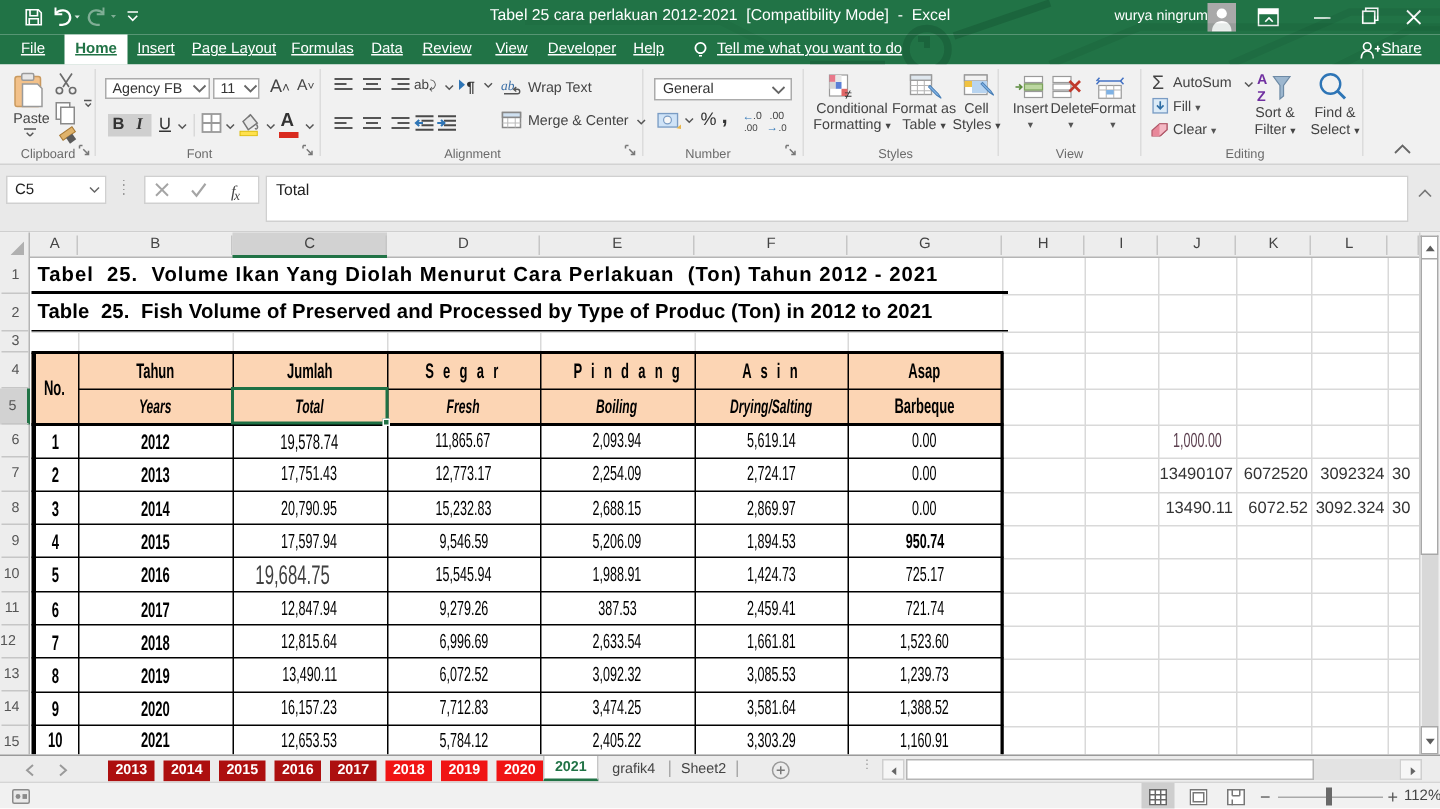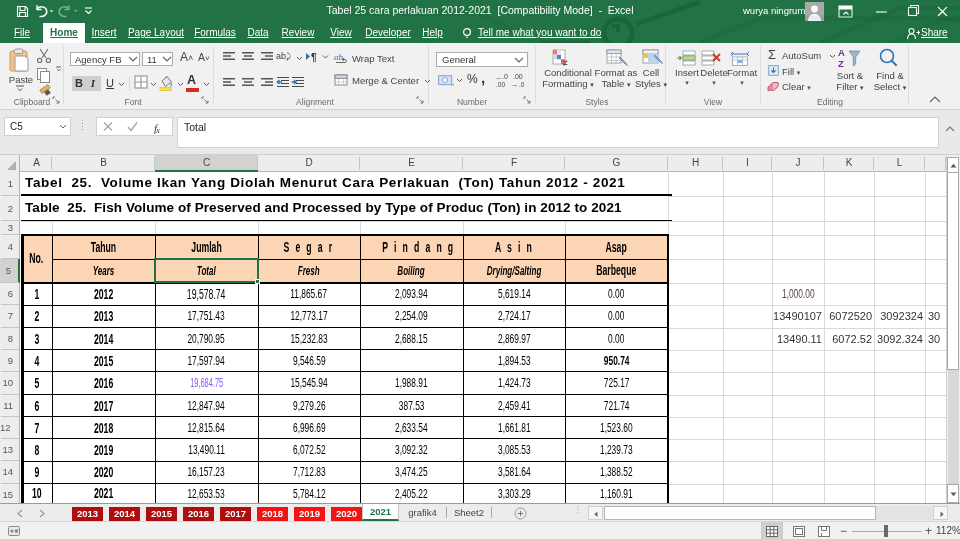--- a/index.html
+++ b/index.html
@@ -529,25 +529,26 @@
 <div class="abs" style="left:52px;top:172.6px;width:103px;height:22.3px;line-height:22.3px;text-align:center;font-size:14px;color:#000;overflow:visible;"><span class="cond b">2014</span></div>
 <div class="abs" style="left:155px;top:172.6px;width:103px;height:22.3px;line-height:22.3px;text-align:center;font-size:13.5px;color:#000;overflow:visible;"><span class="cond">20,790.95</span></div>
 <div class="abs" style="left:258px;top:172.6px;width:102px;height:22.3px;line-height:22.3px;text-align:center;font-size:13.5px;color:#000;overflow:visible;"><span class="cond">15,232.83</span></div>
 <div class="abs" style="left:360px;top:172.6px;width:103px;height:22.3px;line-height:22.3px;text-align:center;font-size:13.5px;color:#000;overflow:visible;"><span class="cond">2,688.15</span></div>
 <div class="abs" style="left:463px;top:172.6px;width:102px;height:22.3px;line-height:22.3px;text-align:center;font-size:13.5px;color:#000;overflow:visible;"><span class="cond">2,869.97</span></div>
 <div class="abs" style="left:565px;top:172.6px;width:103px;height:22.3px;line-height:22.3px;text-align:center;font-size:13.5px;color:#000;overflow:visible;"><span class="cond">0.00</span></div>
 <div class="abs" style="left:21px;top:194.9px;width:31px;height:22.3px;line-height:22.3px;text-align:center;font-size:14px;color:#000;overflow:visible;"><span class="cond b">4</span></div>
 <div class="abs" style="left:52px;top:194.9px;width:103px;height:22.3px;line-height:22.3px;text-align:center;font-size:14px;color:#000;overflow:visible;"><span class="cond b">2015</span></div>
 <div class="abs" style="left:155px;top:194.9px;width:103px;height:22.3px;line-height:22.3px;text-align:center;font-size:13.5px;color:#000;overflow:visible;"><span class="cond">17,597.94</span></div>
 <div class="abs" style="left:258px;top:194.9px;width:102px;height:22.3px;line-height:22.3px;text-align:center;font-size:13.5px;color:#000;overflow:visible;"><span class="cond">9,546.59</span></div>
+<div class="abs" style="left:360px;top:194.9px;width:103px;height:22.3px;line-height:22.3px;text-align:center;font-size:13.5px;color:#000;overflow:visible;"><span class="cond">5,206.09</span></div>
 <div class="abs" style="left:463px;top:194.9px;width:102px;height:22.3px;line-height:22.3px;text-align:center;font-size:13.5px;color:#000;overflow:visible;"><span class="cond">1,894.53</span></div>
 <div class="abs" style="left:565px;top:194.9px;width:103px;height:22.3px;line-height:22.3px;text-align:center;font-size:13.5px;color:#000;overflow:visible;font-weight:bold;"><span class="cond">950.74</span></div>
 <div class="abs" style="left:21px;top:217.2px;width:31px;height:22.3px;line-height:22.3px;text-align:center;font-size:14px;color:#000;overflow:visible;"><span class="cond b">5</span></div>
 <div class="abs" style="left:52px;top:217.2px;width:103px;height:22.3px;line-height:22.3px;text-align:center;font-size:14px;color:#000;overflow:visible;"><span class="cond b">2016</span></div>
-<div class="abs" style="left:155px;top:217.2px;width:103px;height:22.3px;line-height:22.3px;text-align:center;font-size:12px;color:#8b5cf6;overflow:visible;"><span class="cond">19,684.75</span></div>
+<div class="abs" style="left:155px;top:217.2px;width:103px;height:22.3px;line-height:22.3px;font-size:18px;color:#404040;overflow:visible;"><span class="cond">19,684.75</span></div>
 <div class="abs" style="left:258px;top:217.2px;width:102px;height:22.3px;line-height:22.3px;text-align:center;font-size:13.5px;color:#000;overflow:visible;"><span class="cond">15,545.94</span></div>
 <div class="abs" style="left:360px;top:217.2px;width:103px;height:22.3px;line-height:22.3px;text-align:center;font-size:13.5px;color:#000;overflow:visible;"><span class="cond">1,988.91</span></div>
 <div class="abs" style="left:463px;top:217.2px;width:102px;height:22.3px;line-height:22.3px;text-align:center;font-size:13.5px;color:#000;overflow:visible;"><span class="cond">1,424.73</span></div>
 <div class="abs" style="left:565px;top:217.2px;width:103px;height:22.3px;line-height:22.3px;text-align:center;font-size:13.5px;color:#000;overflow:visible;"><span class="cond">725.17</span></div>
 <div class="abs" style="left:21px;top:239.5px;width:31px;height:22.3px;line-height:22.3px;text-align:center;font-size:14px;color:#000;overflow:visible;"><span class="cond b">6</span></div>
 <div class="abs" style="left:52px;top:239.5px;width:103px;height:22.3px;line-height:22.3px;text-align:center;font-size:14px;color:#000;overflow:visible;"><span class="cond b">2017</span></div>
 <div class="abs" style="left:155px;top:239.5px;width:103px;height:22.3px;line-height:22.3px;text-align:center;font-size:13.5px;color:#000;overflow:visible;"><span class="cond">12,847.94</span></div>
 <div class="abs" style="left:258px;top:239.5px;width:102px;height:22.3px;line-height:22.3px;text-align:center;font-size:13.5px;color:#000;overflow:visible;"><span class="cond">9,279.26</span></div>
 <div class="abs" style="left:360px;top:239.5px;width:103px;height:22.3px;line-height:22.3px;text-align:center;font-size:13.5px;color:#000;overflow:visible;"><span class="cond">387.53</span></div>
 <div class="abs" style="left:463px;top:239.5px;width:102px;height:22.3px;line-height:22.3px;text-align:center;font-size:13.5px;color:#000;overflow:visible;"><span class="cond">2,459.41</span></div>

